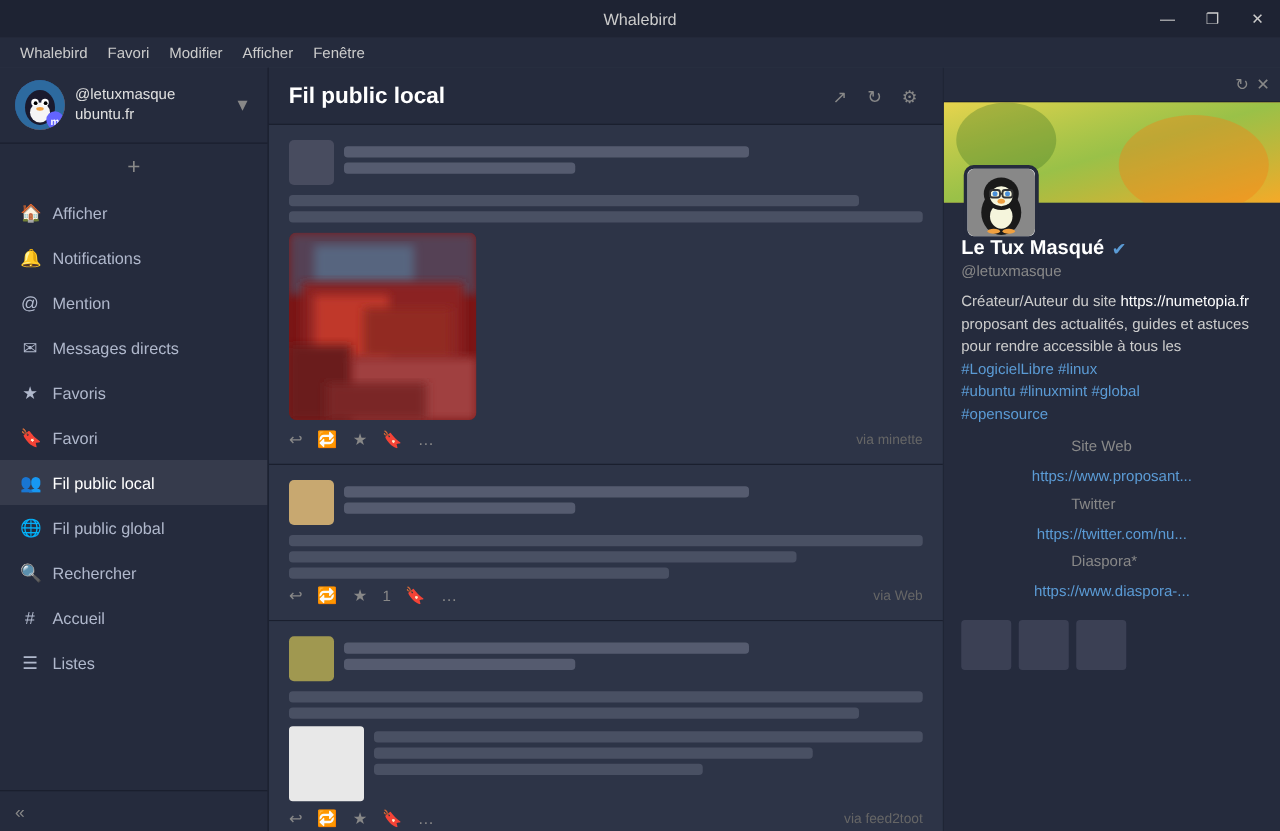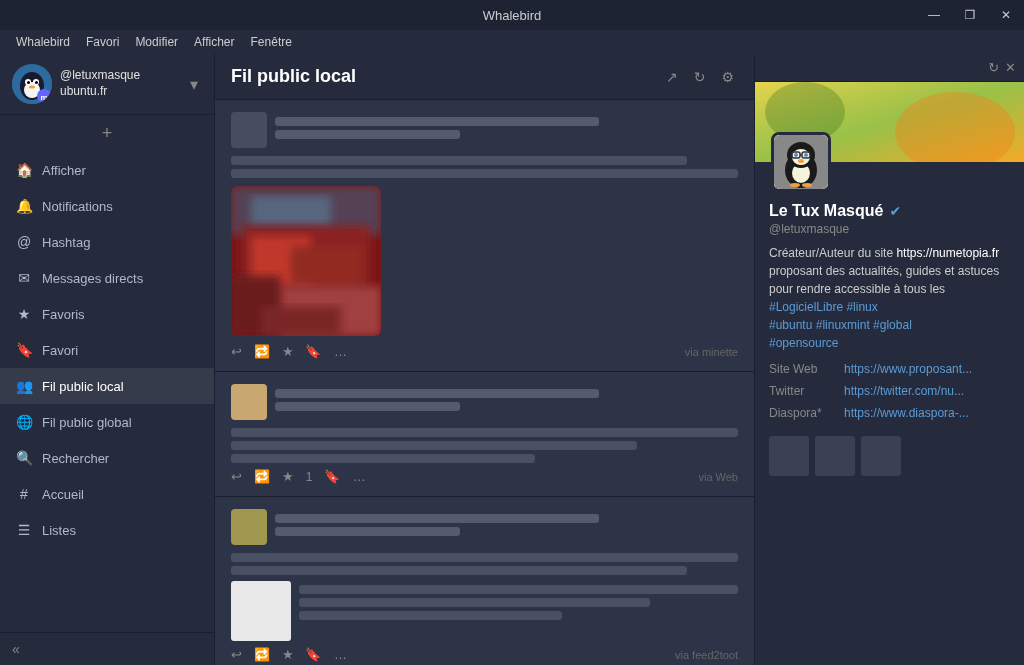--- a/index.html
+++ b/index.html
@@ -267,21 +267,21 @@
       border-radius: 8px;
       background: #e0e0e0;
       border: 3px solid #252b3d;
       overflow: hidden;
       display: flex;
       align-items: center;
       justify-content: center;
     }
 
     .profile-body {
-      padding: 40px 14px 14px;
+      padding: 28px 14px 14px;
     }
     .profile-name-row {
       display: flex;
       align-items: center;
       gap: 6px;
       margin-bottom: 2px;
     }
     .profile-display-name {
       color: #fff;
       font-size: 16px;
@@ -312,20 +312,21 @@
 
     .profile-links {
       display: flex;
       flex-direction: column;
       gap: 8px;
     }
     .profile-link-row {
       display: flex;
       align-items: center;
       gap: 10px;
+      flex-direction: column;
     }
     .profile-link-label {
       color: #888;
       font-size: 12px;
       width: 65px;
       flex-shrink: 0;
     }
     .profile-link-value {
       color: #5b9bd5;
       font-size: 12px;
@@ -434,21 +435,21 @@
         <span>Afficher</span>
       </div>
 
       <div class="nav-item">
         <span class="nav-icon">🔔</span>
         <span>Notifications</span>
       </div>
 
       <div class="nav-item">
         <span class="nav-icon">@</span>
-        <span>Hashtag</span>
+        <span>Mention</span>
       </div>
 
       <div class="nav-item">
         <span class="nav-icon">✉</span>
         <span>Messages directs</span>
       </div>
 
       <div class="nav-item">
         <span class="nav-icon">★</span>
         <span>Favoris</span>

